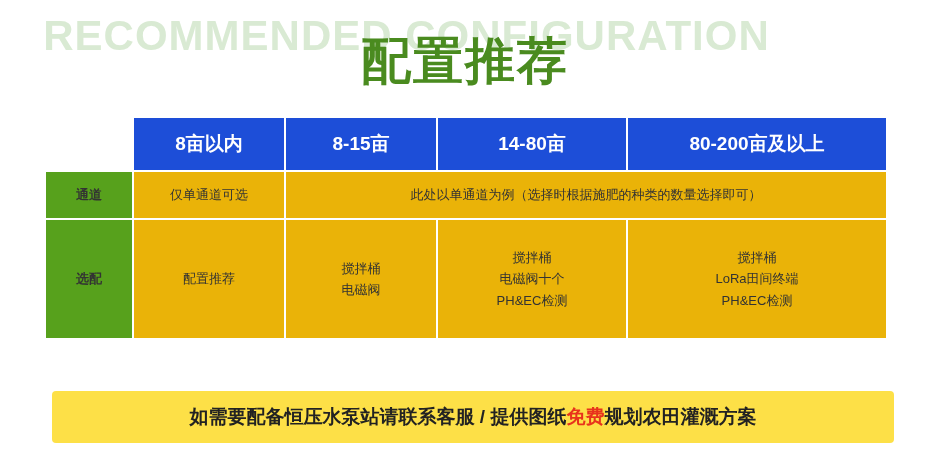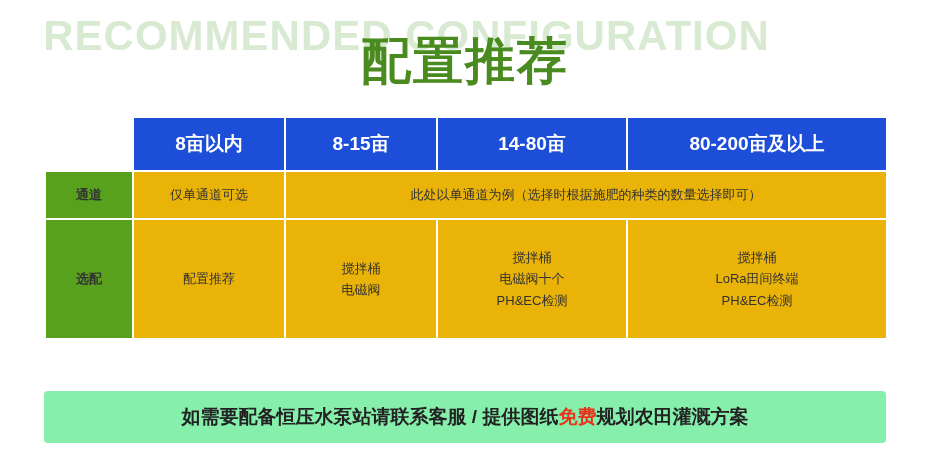--- a/index.html
+++ b/index.html
@@ -106,24 +106,24 @@
   col.c4 { width: 260px; }
 
   tr.r-channel td { height: 44px; }
   tr.r-version td { height: 56px; }
   tr.r-option td { height: 116px; }
 
   
   .footer {
     position: absolute;
     top: 391px;
-    left: 44px;
+    left: 52px;
     width: 842px;
     height: 52px;
-    background: #86efac;
+    background: #fde047;
     border-radius: 4px;
     display: flex;
     align-items: center;
     justify-content: center;
   }
   .footer-text {
     font-size: 19px;
     font-weight: 700;
     color: #222222;
     white-space: nowrap;

